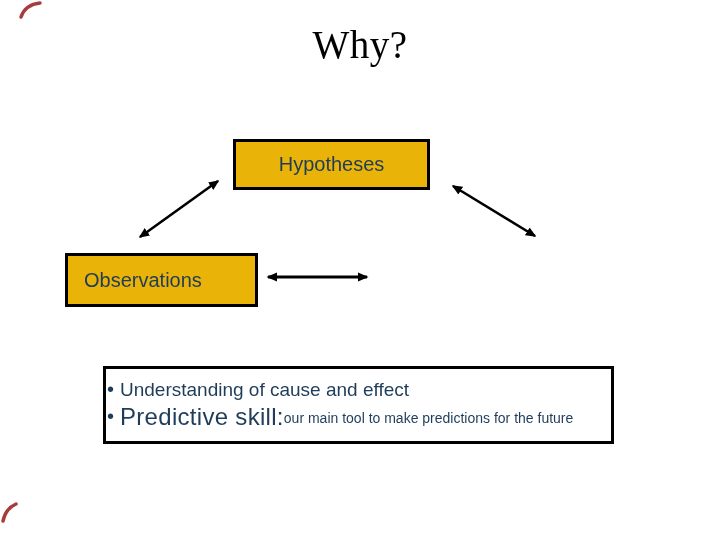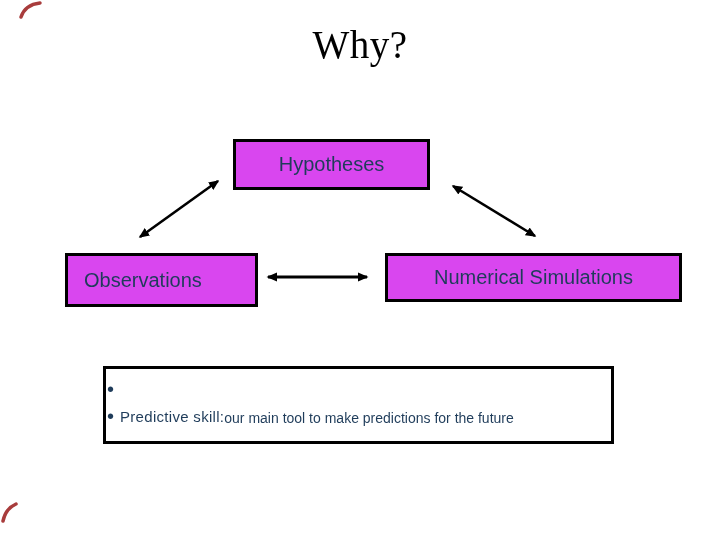--- a/index.html
+++ b/index.html
@@ -20,21 +20,21 @@
     text-align: center;
     font-family: "Liberation Serif", "DejaVu Serif", serif;
     font-size: 39px;
     color: #000000;
     letter-spacing: 0.5px;
   }
   .node {
     position: absolute;
     box-sizing: border-box;
     border: 3px solid #000000;
-    background: #d946ef;
+    background: #eab308;
     display: flex;
     align-items: center;
     justify-content: center;
     color: #1f3c5a;
     font-size: 20px;
     white-space: nowrap;
   }
   #node-hypotheses   { left: 233px; top: 139px; width: 197px; height: 51px; }
   #node-observations { left: 65px;  top: 253px; width: 193px; height: 54px;
                        justify-content: flex-start; padding-left: 16px; }
@@ -57,21 +57,21 @@
   }
   .bullet {
     width: 13px;
     margin-left: 1px;
     font-size: 20px;
     line-height: 27px;
     color: #1f3c5a;
     flex: 0 0 auto;
   }
   .note-main { font-size: 19px; }
-  .note-lead { font-size: 15px; letter-spacing: 0.3px; }
+  .note-lead { font-size: 24px; letter-spacing: 0.3px; }
   .note-detail { font-size: 14px; padding-top: 3px; }
   .corner-accent { position: absolute; }
   #corner-top-left    { left: 0; top: 0; }
   #corner-bottom-left { left: 0; bottom: 0; }
 </style>
 </head>
 <body>
 
 <div id="slide">
 
@@ -94,27 +94,25 @@
     <line x1="453" y1="186" x2="535" y2="236" stroke="#000000" stroke-width="2.6" marker-start="url(#ah)" marker-end="url(#ah)"></line>
     <line x1="268" y1="277" x2="367" y2="277" stroke="#000000" stroke-width="2.8" marker-start="url(#ah)" marker-end="url(#ah)"></line>
   </svg>
 
   <div id="node-hypotheses" class="node">
     <span>Hypotheses</span>
   </div>
   <div id="node-observations" class="node">
     <span>Observations</span>
   </div>
-  <div id="node-numerical" class="node">
-    <span>Numerical Simulations</span>
-  </div>
 
   <div class="notes-box">
     <div class="note-line">
       <span class="bullet">•</span>
+      <span class="note-main">Understanding of cause and effect</span>
     </div>
     <div class="note-line">
       <span class="bullet">•</span>
       <span class="note-lead">Predictive skill:</span>
       <span class="note-detail">our main tool to make predictions for the future</span>
     </div>
   </div>
 
 </div>
 

